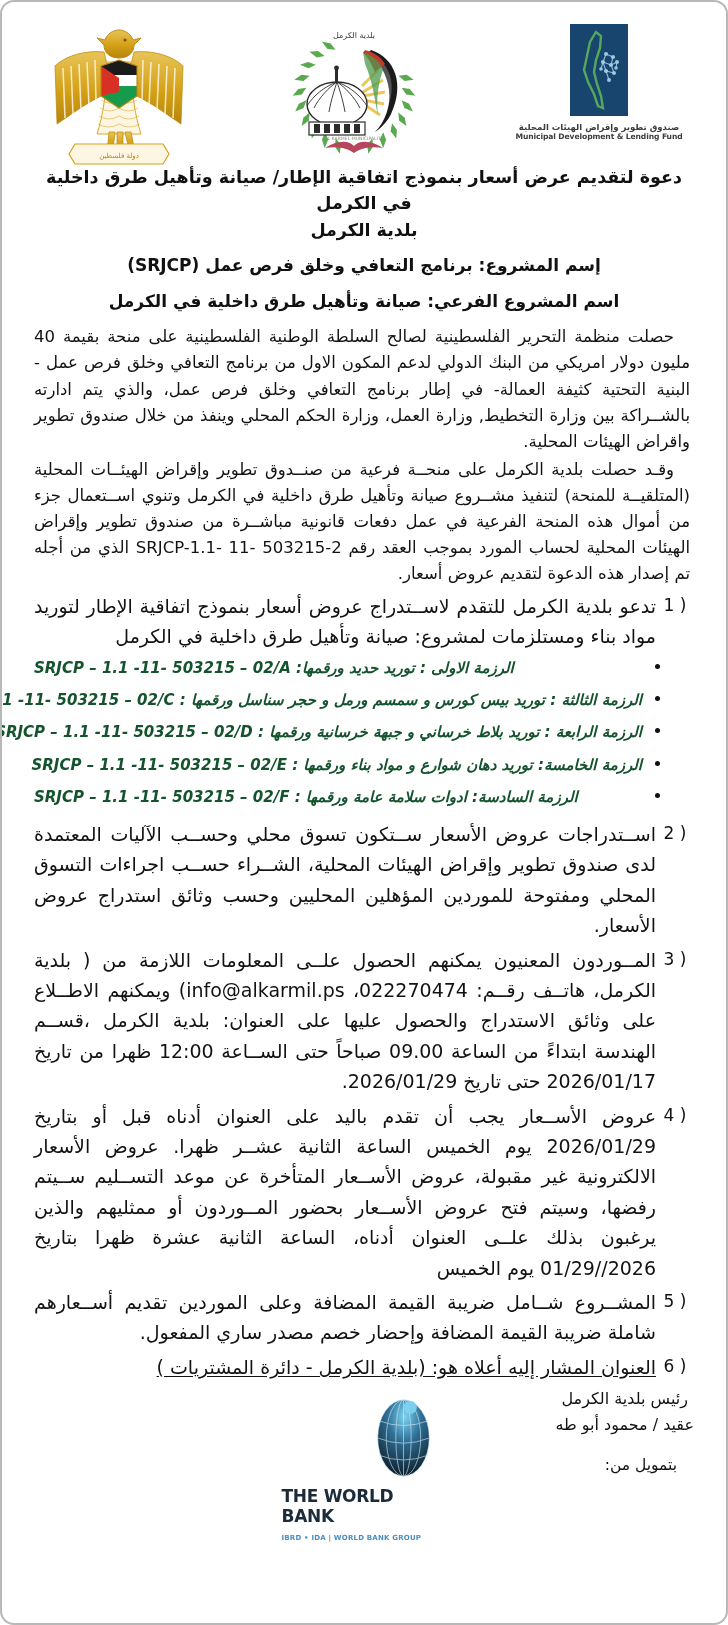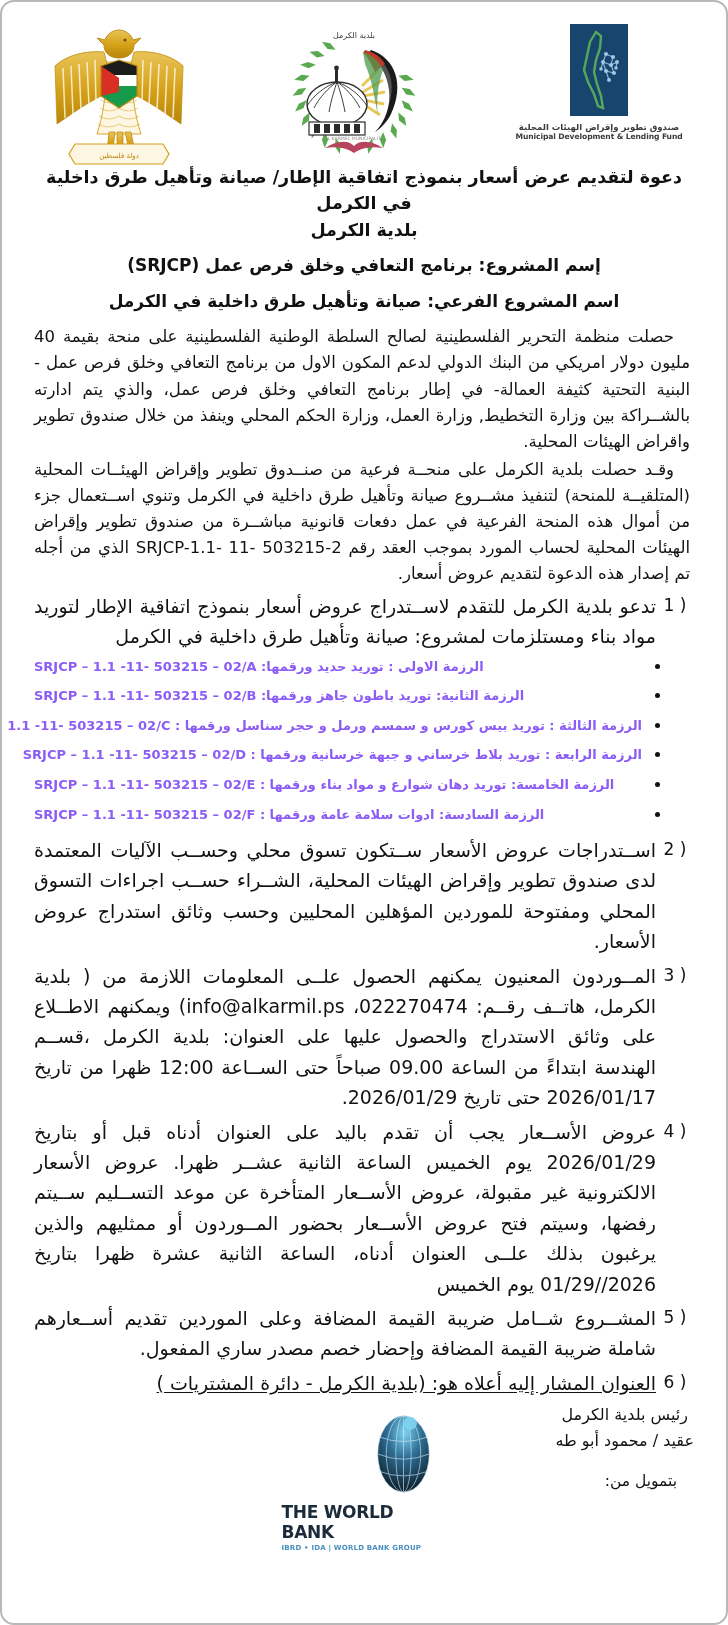--- a/index.html
+++ b/index.html
@@ -134,29 +134,30 @@
   }
 
   
   .pkg-list {
     list-style: none;
     margin: 6px 0 4px 0;
     padding: 0 34px 0 0;
   }
   .pkg-item {
     position: relative;
-    font-size: 13px;
-    font-weight: bold;
-    color: #8b5cf6;
+    font-size: 15px;
+    font-weight: bold;
+    color: #14532d;
     line-height: 1.35;
     text-align: left;
     direction: rtl;
     padding: 0 18px 0 0;
     margin-bottom: 12px;
     white-space: nowrap;
+    font-style: italic;
   }
   .pkg-bullet {
     position: absolute;
     right: 0;
     top: 6px;
     width: 5px;
     height: 5px;
     background: #111111;
     border-radius: 50%;
   }
@@ -203,21 +204,21 @@
     direction: ltr;
     letter-spacing: -0.3px;
     margin-top: 2px;
   }
   .wb-sub {
     font-size: 7px;
     font-weight: bold;
     color: #4a8fc0;
     direction: ltr;
     letter-spacing: 0.2px;
-    margin-top: 2px;
+    margin-top: 8px;
   }
 </style>
 </head>
 <body>
 
 <div class="page">
 
   <div class="logo-bar">
 
     <div class="logo-cell logo-mdlf">
@@ -431,25 +432,20 @@
     </div>
 
     <ul class="pkg-list">
       <li class="pkg-item">
         <span class="pkg-bullet"></span>
         <span class="pkg-text">الرزمة الاولى  : توريد حديد  ورقمها:</span>
         <span class="pkg-text">SRJCP – 1.1 -11- 503215 – 02/A</span>
       </li>
       <li class="pkg-item">
         <span class="pkg-bullet"></span>
-        <span class="pkg-text">الرزمة الثانية: توريد باطون جاهز ورقمها:</span>
-        <span class="pkg-text">SRJCP – 1.1 -11- 503215 – 02/B</span>
-      </li>
-      <li class="pkg-item">
-        <span class="pkg-bullet"></span>
         <span class="pkg-text">الرزمة الثالثة : توريد بيس كورس  و سمسم ورمل و حجر سناسل  ورقمها :</span>
         <span class="pkg-text">SRJCP – 1.1 -11- 503215 – 02/C</span>
       </li>
       <li class="pkg-item">
         <span class="pkg-bullet"></span>
         <span class="pkg-text">الرزمة الرابعة : توريد بلاط خرساني و جبهة خرسانية ورقمها :</span>
         <span class="pkg-text">SRJCP – 1.1 -11- 503215 – 02/D</span>
       </li>
       <li class="pkg-item">
         <span class="pkg-bullet"></span>

